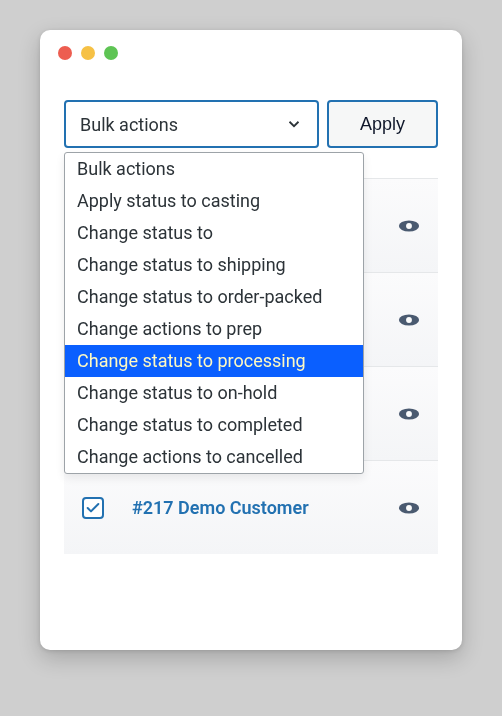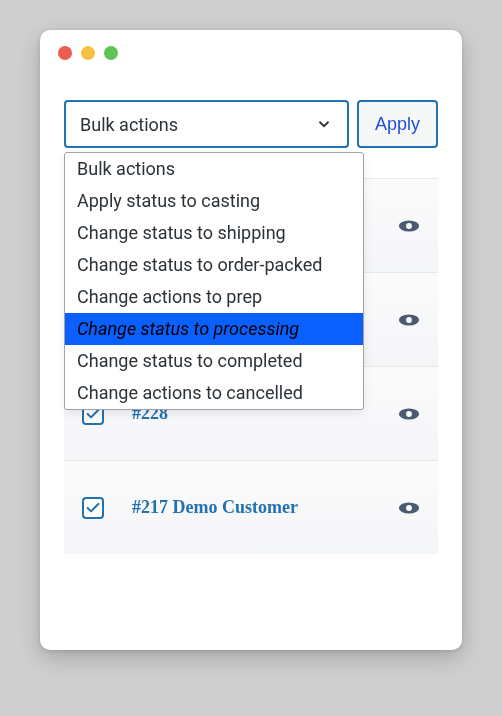--- a/index.html
+++ b/index.html
@@ -70,23 +70,23 @@
     width: 18px;
     height: 18px;
     position: relative;
   }
   .chevron svg { width: 18px; height: 18px; }
 
   .apply-btn {
     border: 2px solid #2271b1;
     border-radius: 4px;
     background: #f6f7f7;
-    color: #1d4ed8;
-    font-size: 18px;
-    padding: 0 16px;
+    color: #0f172a;
+    font-size: 18px;
+    padding: 0 31px;
     cursor: pointer;
   }
 
   .dropdown {
     position: absolute;
     left: 0;
     top: 52px;
     width: 300px;
     background: #fff;
     border: 1px solid #9da3a8;
@@ -98,35 +98,33 @@
   .dropdown-item {
     padding: 2px 12px;
     font-size: 18px;
     line-height: 28px;
     color: #2c3338;
     cursor: pointer;
     white-space: nowrap;
   }
   .dropdown-item.highlight {
     background: #0a5fff;
-    color: #000000;
-    font-style: italic;
+    color: #fef9c3;
   }
 
   .orders {
     margin-top: 30px;
   }
   .order-row {
     height: 94px;
     border-top: 1px solid #e5e7e9;
     display: flex;
     align-items: center;
     padding: 0 18px 0 18px;
     background: linear-gradient(#fbfbfc, #f4f5f7);
-    font-family: Liberation Serif, serif;
   }
   .chk {
     width: 22px;
     height: 22px;
     border: 2px solid #2271b1;
     border-radius: 4px;
     display: flex;
     align-items: center;
     justify-content: center;
     color: #2271b1;
@@ -169,24 +167,26 @@
           <span>Bulk actions</span>
           <span class="chevron">
             <svg viewBox="0 0 24 24" fill="none" stroke="#2c3338" stroke-width="2.4">
                 <polyline points="6 9 12 15 18 9"></polyline>
               </svg>
           </span>
         </div>
         <div class="dropdown" id="dropdown">
             <div class="dropdown-item">Bulk actions</div>
             <div class="dropdown-item">Apply status to casting</div>
+            <div class="dropdown-item">Change status to</div>
             <div class="dropdown-item">Change status to shipping</div>
             <div class="dropdown-item">Change status to order-packed</div>
             <div class="dropdown-item">Change actions to prep</div>
             <div class="dropdown-item highlight">Change status to processing</div>
+            <div class="dropdown-item">Change status to on-hold</div>
             <div class="dropdown-item">Change status to completed</div>
             <div class="dropdown-item">Change actions to cancelled</div>
           </div>
       </div>
       <button class="apply-btn">Apply</button>
     </div>
 
     <div class="orders" id="orders">
         <div class="order-row">
           <div class="chk">

